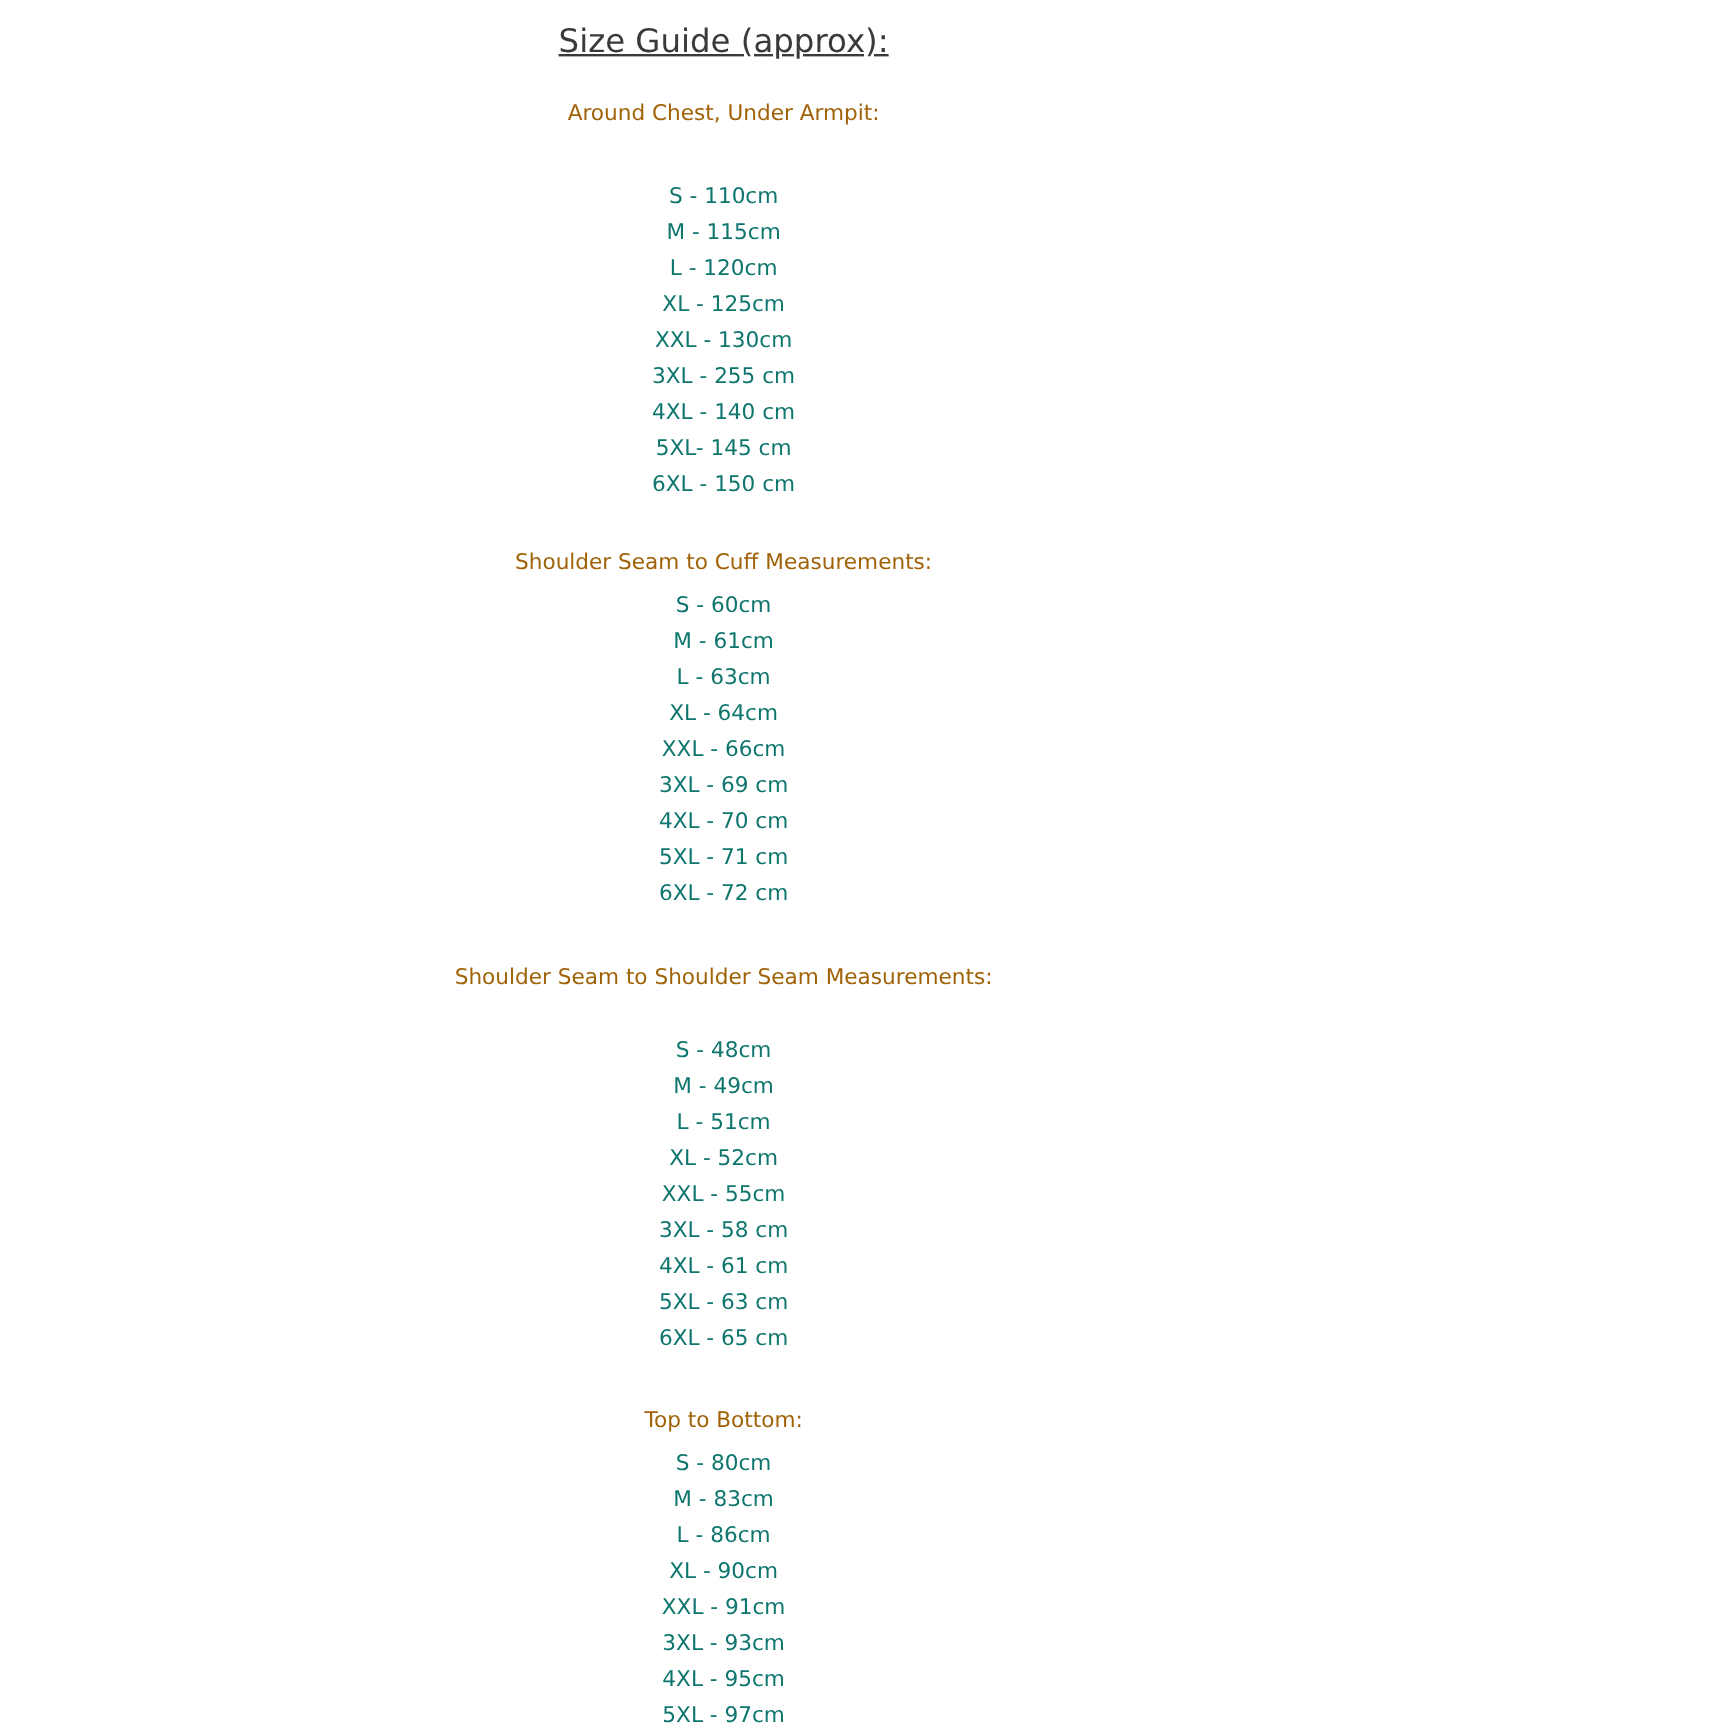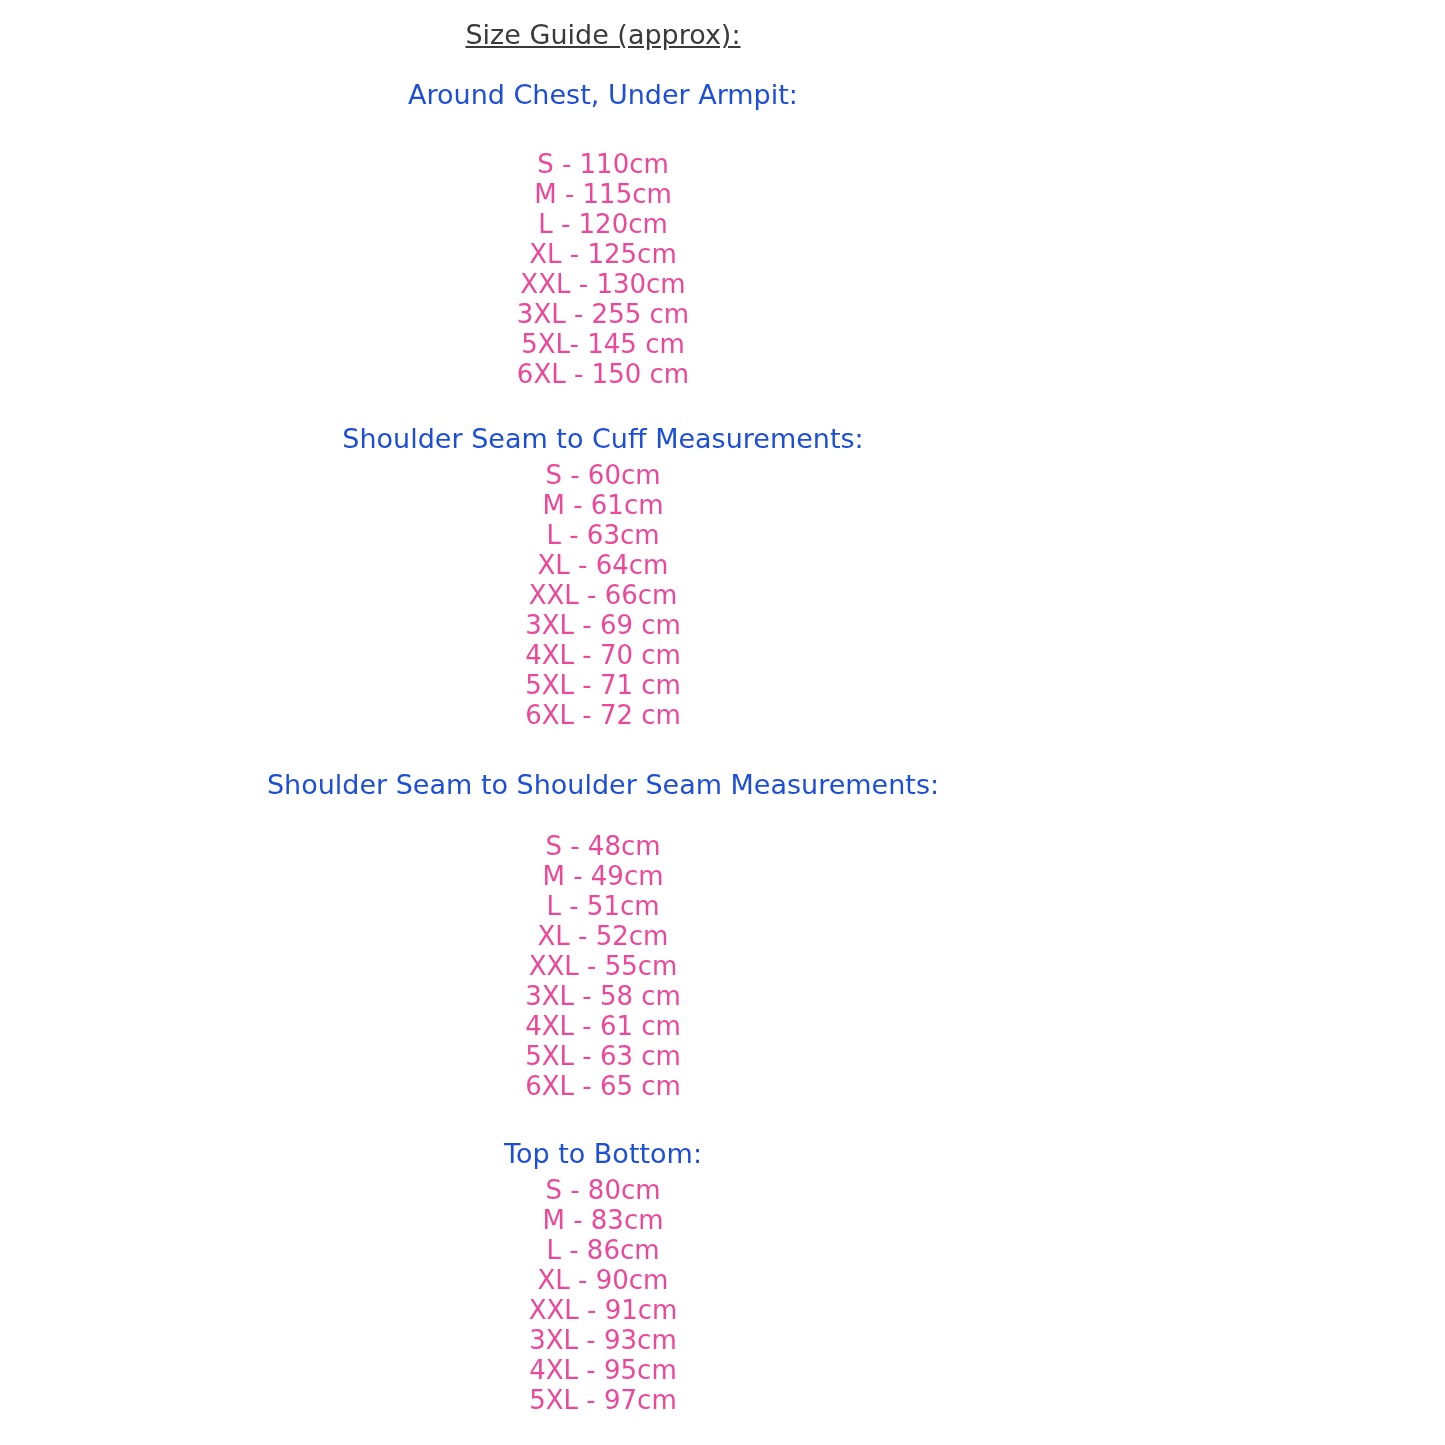--- a/index.html
+++ b/index.html
@@ -26,35 +26,35 @@
     text-decoration: underline;
     margin: 0 0 0 0;
     line-height: 42px;
     font-weight: normal;
     color: #3a3a3a;
   }
   .section {
     margin: 0;
   }
   .section-title {
-    font-size: 27px;
+    font-size: 18px;
     line-height: 42px;
     margin: 0;
     font-weight: normal;
-    color: #1d4ed8;
+    color: #a16207;
   }
   .rows {
     margin: 0;
     padding: 0;
     list-style: none;
   }
   .row {
-    font-size: 26px;
+    font-size: 18px;
     line-height: 30px;
-    color: #ec4899;
+    color: #0f766e;
   }
   
   .sec-chest .section-title { margin-top: 18px; }
   .sec-chest .rows { margin-top: 33px; }
   .sec-cuff .section-title { margin-top: 29px; text-align: center; }
   .sec-cuff .rows { margin-top: 0px; }
   .sec-shoulder .section-title { margin-top: 34px; }
   .sec-shoulder .rows { margin-top: 25px; }
   .sec-length .section-title { margin-top: 32px; text-align: center; }
   .sec-length .rows { margin-top: 0px; }
@@ -68,20 +68,21 @@
 
   <div class="section sec-chest">
     <h2 class="section-title">Around Chest, Under Armpit:</h2>
     <ul class="rows">
       <li class="row">S - 110cm</li>
       <li class="row">M - 115cm</li>
       <li class="row">L - 120cm</li>
       <li class="row">XL - 125cm</li>
       <li class="row">XXL - 130cm</li>
       <li class="row">3XL - 255 cm</li>
+      <li class="row">4XL - 140 cm</li>
       <li class="row">5XL- 145 cm</li>
       <li class="row">6XL - 150 cm</li>
     </ul>
   </div>
 
   <div class="section sec-cuff">
     <h2 class="section-title">Shoulder Seam to Cuff Measurements:</h2>
     <ul class="rows">
       <li class="row">S - 60cm</li>
       <li class="row">M - 61cm</li>

